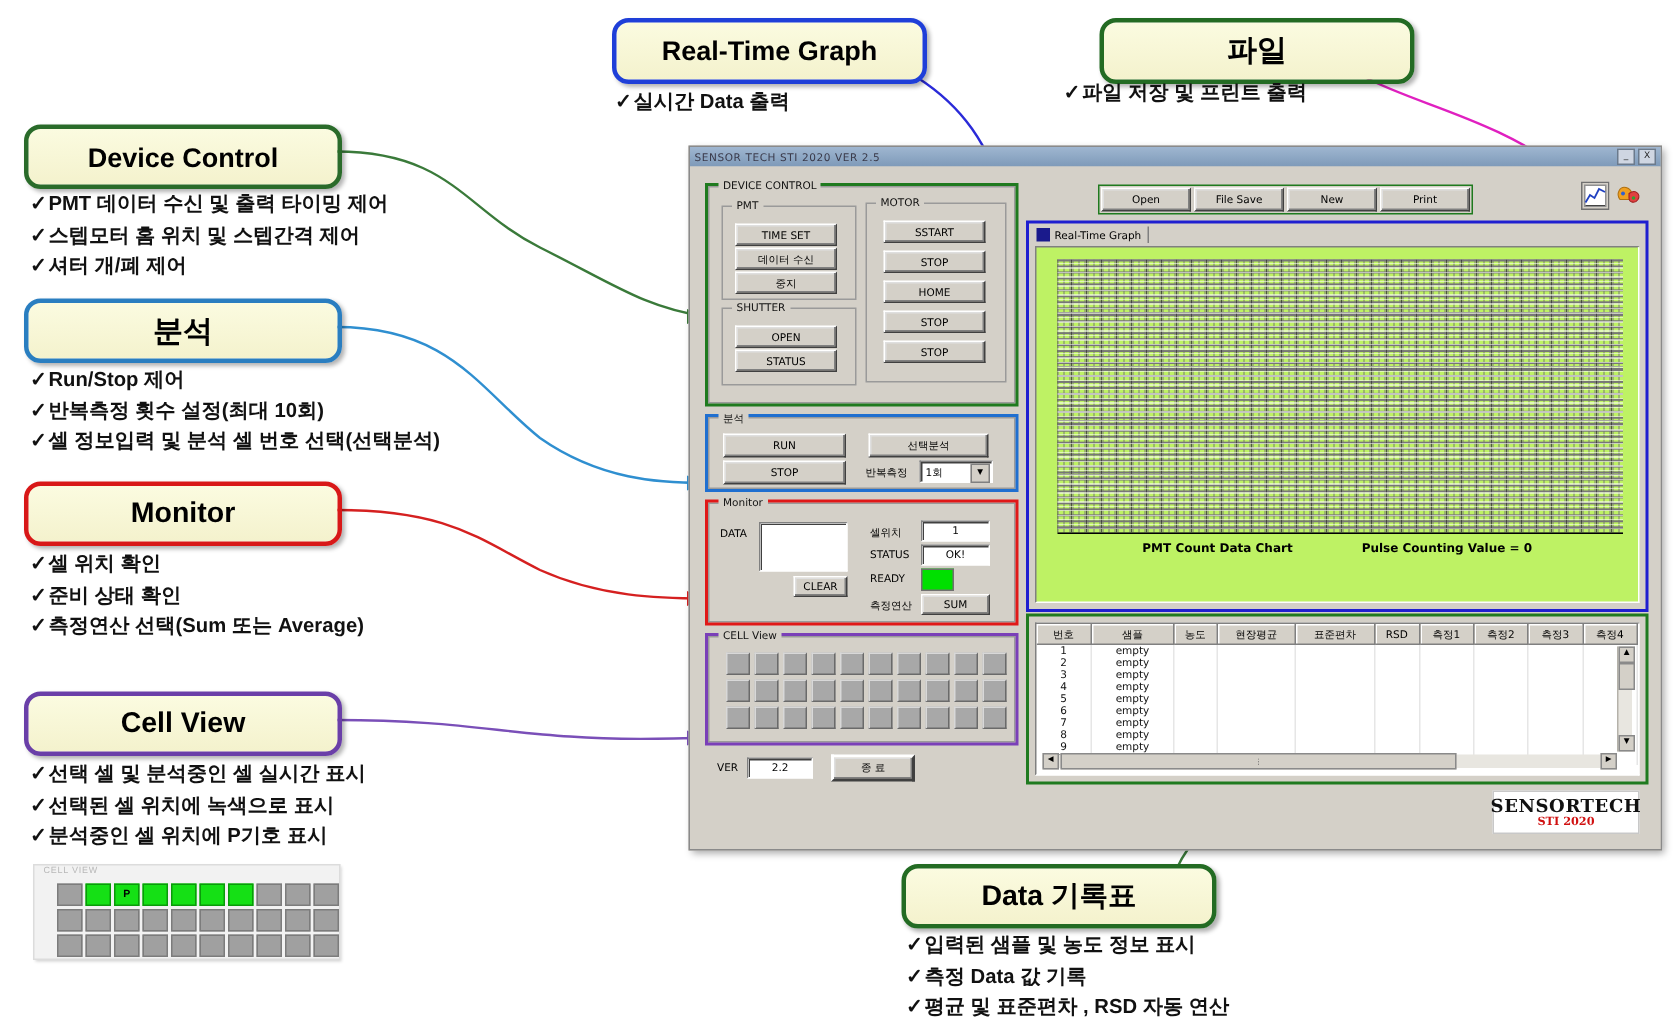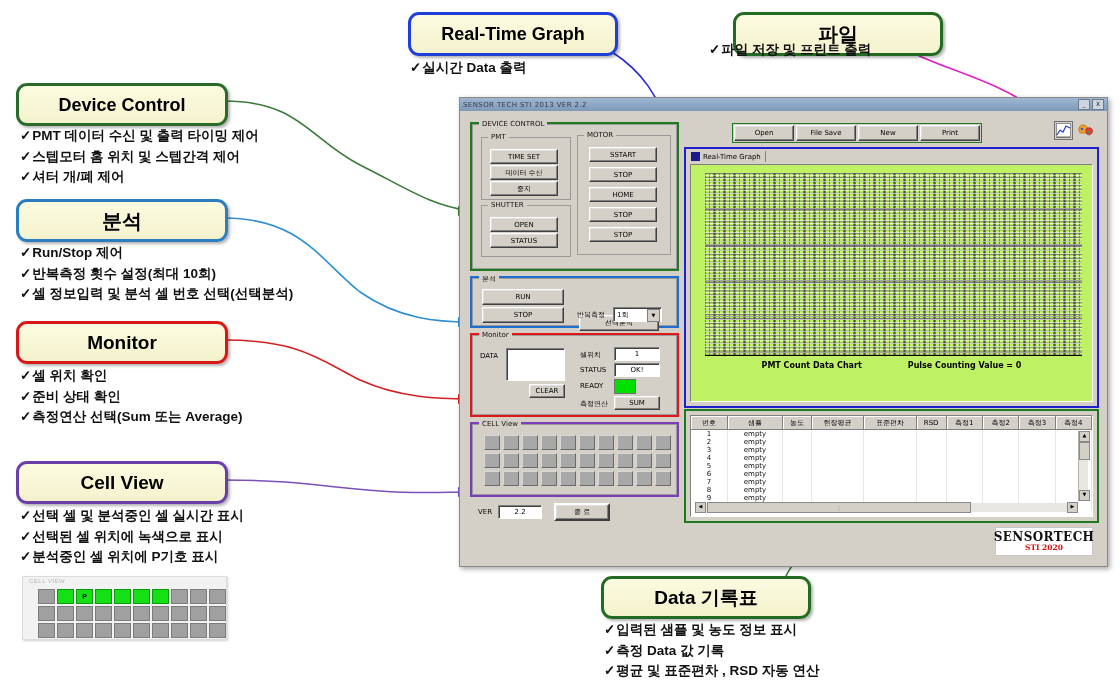--- a/index.html
+++ b/index.html
@@ -341,37 +341,37 @@
 <div class="callout cl-blue" style="left:408px;top:12px;width:204px;height:38px;font-size:18px;">
   <span>Real-Time Graph</span>
 </div>
 <div class="bullets" style="left:410px;top:58px;">
   <div>실시간 Data 출력</div>
 </div>
 
 <div class="callout cl-dgreen" style="left:733px;top:12px;width:204px;height:38px;font-size:20px;">
   <span>파일</span>
 </div>
-<div class="bullets" style="left:709px;top:40px;">
+<div class="bullets" style="left:709px;top:52px;">
   <div>파일 저장 및 프린트 출력</div>
 </div>
 
 <div class="callout cl-dgreen" style="left:601px;top:576px;width:204px;height:37px;font-size:19px;">
   <span>Data 기록표</span>
 </div>
 <div class="bullets" style="left:604px;top:620px;">
   <div>입력된 샘플 및 농도 정보 표시</div>
   <div>측정 Data 값 기록</div>
   <div>평균 및 표준편차 , RSD 자동 연산</div>
 </div>
 
 <div id="app-window">
 
   <div id="titlebar">
-    <div class="ttext">SENSOR TECH  STI 2013 VER 2.2</div>
+    <div class="ttext">SENSOR TECH  STI 2020 VER 2.5</div>
     <div class="tbtns">
       <div class="tb">_</div>
       <div class="tb">X</div>
     </div>
   </div>
 
   <div id="client">
 
     <div id="left-col">
 
@@ -398,21 +398,21 @@
           <div class="w95btn" style="position:absolute;left:11px;top:51px;width:66px;height:13px;">HOME</div>
           <div class="w95btn" style="position:absolute;left:11px;top:71px;width:66px;height:13px;">STOP</div>
           <div class="w95btn" style="position:absolute;left:11px;top:91px;width:66px;height:13px;">STOP</div>
         </div>
       </div>
 
       <div class="grp outline-blue" style="height:46px;margin-top:9px;">
         <div class="glabel">분석</div>
         <div class="w95btn" style="position:absolute;left:9px;top:10px;width:80px;height:14px;">RUN</div>
         <div class="w95btn" style="position:absolute;left:9px;top:28px;width:80px;height:14px;">STOP</div>
-        <div class="w95btn" style="position:absolute;left:106px;top:10px;width:78px;height:14px;margin-top:26px;">선택분석</div>
+        <div class="w95btn" style="position:absolute;left:106px;top:10px;width:78px;height:14px;">선택분석</div>
         <div class="lbl" style="position:absolute;left:104px;top:31px;">반복측정</div>
         <div class="w95field" style="position:absolute;left:140px;top:28px;width:44px;height:13px;justify-content:flex-start;padding-left:3px;">
           <span>1회</span>
           <span style="position:absolute;right:1px;top:1px;width:11px;height:11px;background:#d4d0c8;border:1px solid #808080;
                        font-size:5px;line-height:10px;text-align:center;">▼</span>
         </div>
       </div>
 
       <div class="grp outline-red" style="height:78px;margin-top:9px;">
         <div class="glabel">Monitor</div>

